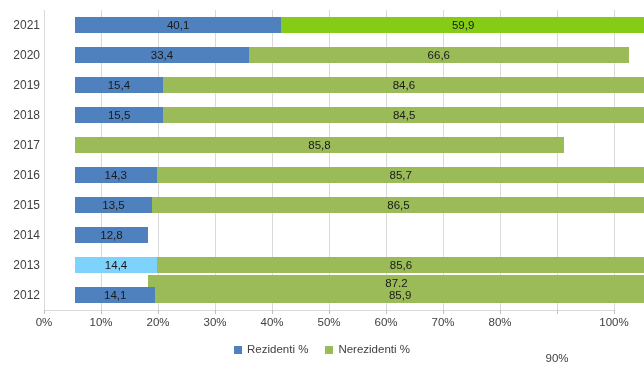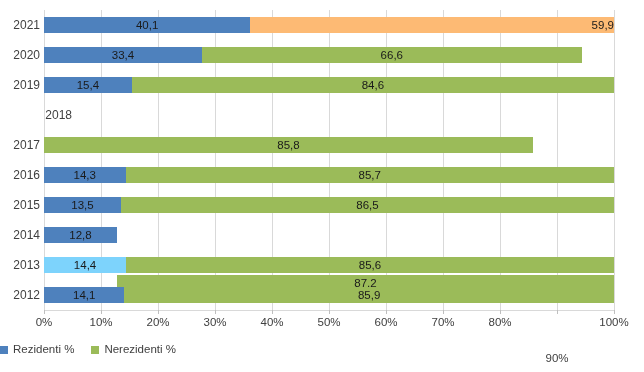--- a/index.html
+++ b/index.html
@@ -46,20 +46,21 @@
 
   
   .bar-row {
     position: absolute;
     left: 0;
     width: 570px;
     height: 16px;
     display: flex;
     flex-direction: row;
     align-items: stretch;
+    padding-left: 31px;
   }
 
   .seg {
     position: relative;
     height: 16px;
     display: flex;
     align-items: center;
     justify-content: center;
     box-sizing: border-box;
     overflow: visible;
@@ -119,21 +120,21 @@
 
   
   #legend {
     position: absolute;
     left: 0;
     top: 343px;
     width: 644px;
     display: flex;
     flex-direction: row;
     align-items: center;
-    justify-content: flex-start;
+    justify-content: center;
     gap: 17px;
   }
   .legend-item {
     display: flex;
     flex-direction: row;
     align-items: center;
     gap: 5px;
   }
   .legend-swatch {
     width: 8px;
@@ -162,38 +163,46 @@
       <div class="gridline" style="left: 285px;"></div>
       <div class="gridline" style="left: 342px;"></div>
       <div class="gridline" style="left: 399px;"></div>
       <div class="gridline" style="left: 456px;"></div>
       <div class="gridline" style="left: 513px;"></div>
       <div class="gridline" style="left: 570px;"></div>
       <div class="bar-row" style="top: 7px;">
         <div class="seg seg-resident" style="width: 228.57px; background: rgb(78, 129, 189);">
           <span class="seg-label">40,1</span>
         </div>
-        <div class="seg seg-nonresident" style="width: 403px; background: #fdba74; justify-content: flex-end;">
+        <div class="seg seg-nonresident" style="width: 403px; background: #84cc16;">
           <span class="seg-label">59,9</span>
         </div>
       </div>
       <div class="bar-row" style="top: 37px;">
-        <div class="seg seg-resident" style="width: 158px; background: rgb(78, 129, 189);">
+        <div class="seg seg-resident" style="width: 174px; background: rgb(78, 129, 189);">
           <span class="seg-label">33,4</span>
         </div>
         <div class="seg seg-nonresident" style="width: 379.62px; background: rgb(155, 187, 89);">
           <span class="seg-label">66,6</span>
         </div>
       </div>
       <div class="bar-row" style="top: 67px;">
         <div class="seg seg-resident" style="width: 87.78px; background: rgb(78, 129, 189);">
           <span class="seg-label">15,4</span>
         </div>
         <div class="seg seg-nonresident" style="width: 482.22px; background: rgb(155, 187, 89);">
           <span class="seg-label">84,6</span>
+        </div>
+      </div>
+      <div class="bar-row" style="top: 97px;">
+        <div class="seg seg-resident" style="width: 88.35px; background: rgb(78, 129, 189);">
+          <span class="seg-label">15,5</span>
+        </div>
+        <div class="seg seg-nonresident" style="width: 481.65px; background: rgb(155, 187, 89);">
+          <span class="seg-label">84,5</span>
         </div>
       </div>
       <div class="bar-row" style="top: 127px;">
         <div class="seg seg-nonresident" style="width: 489.06px; background: rgb(155, 187, 89);">
           <span class="seg-label">85,8</span>
         </div>
       </div>
       <div class="bar-row" style="top: 157px;">
         <div class="seg seg-resident" style="width: 81.51px; background: rgb(78, 129, 189);">
           <span class="seg-label">14,3</span>
@@ -245,21 +254,21 @@
       </div>
       <div class="legend-item">
         <span class="legend-swatch" style="background: rgb(155, 187, 89);"></span>
         <span class="legend-label">Nerezidenti %</span>
       </div>
     </div>
 
 <div class="cat-label" style="top: 17px;">2021</div>
     <div class="cat-label" style="top: 47px;">2020</div>
     <div class="cat-label" style="top: 77px;">2019</div>
-    <div class="cat-label" style="top: 107px; padding-left: 32px;">2018</div>
+    <div class="cat-label" style="top: 107px;">2018</div>
     <div class="cat-label" style="top: 137px;">2017</div>
     <div class="cat-label" style="top: 167px;">2016</div>
     <div class="cat-label" style="top: 197px;">2015</div>
     <div class="cat-label" style="top: 227px;">2014</div>
     <div class="cat-label" style="top: 257px;">2013</div>
     <div class="cat-label" style="top: 287px;">2012</div>
     <div class="x-tick" style="left: 44px;"></div>
     <div class="x-tick-label" style="left: 44px;">0%</div>
     <div class="x-tick" style="left: 101px;"></div>
     <div class="x-tick-label" style="left: 101px;">10%</div>

